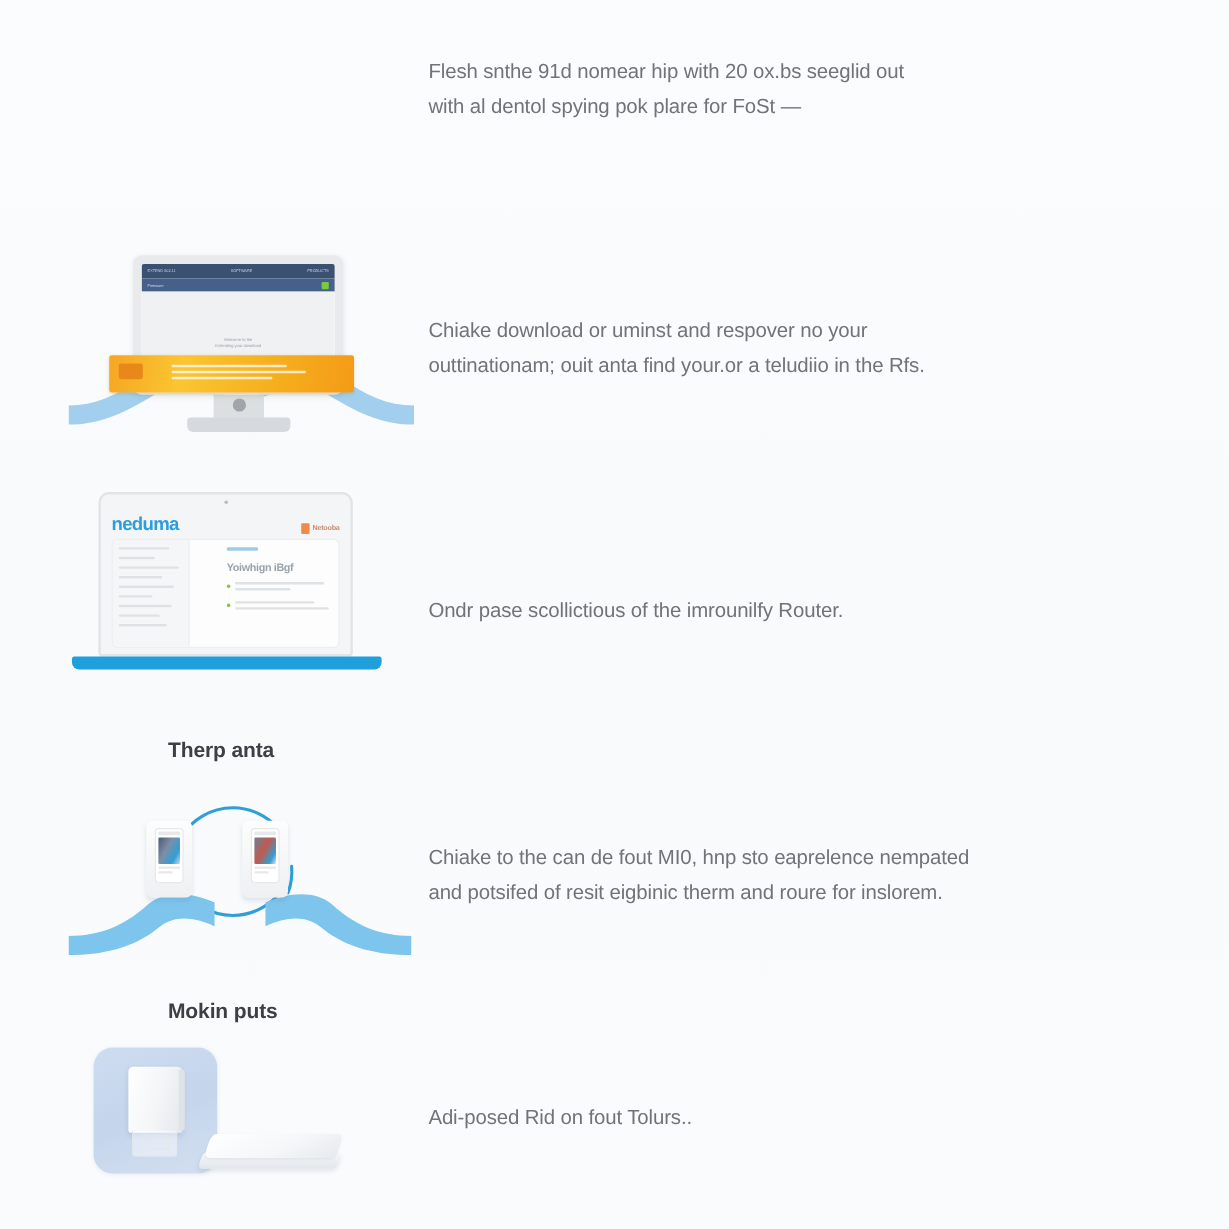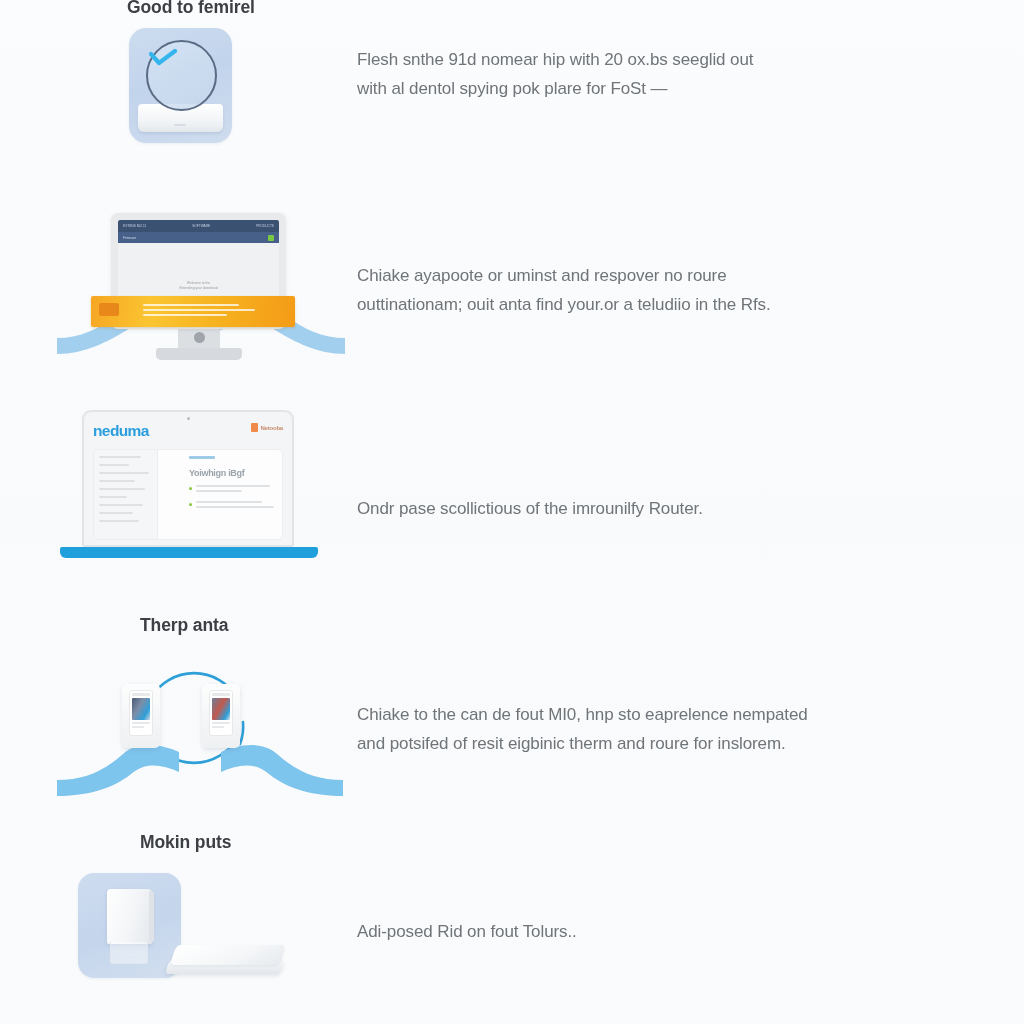--- a/index.html
+++ b/index.html
@@ -233,21 +233,21 @@
   }
   .laptop-cam {
     position: absolute;
     left: 50%; top: 5px;
     width: 3px; height: 3px;
     margin-left: -1.5px;
     border-radius: 50%;
     background: #b8bcc0;
   }
   .lp-header {
-    display: flex; align-items: flex-start; justify-content: space-between;
+    display: flex; align-items: flex-end; justify-content: space-between;
     height: 22px;
   }
   .lp-logo {
     font-size: 15.5px;
     font-weight: bold;
     color: #2b9ede;
     letter-spacing: -0.6px;
     line-height: 1;
   }
   .lp-logo-right {
@@ -411,30 +411,20 @@
     transform: skewX(-18deg);
     box-shadow: 0 2px 4px rgba(80,100,130,0.14);
   }
 </style>
 </head>
 <body>
 
 <div class="page">
 
   <div class="row" id="row1">
-    <div class="media-col">
-      <h3 class="section-heading">Good to femirel</h3>
-      <div class="tile tile-check-wrap">
-        <div class="device-base"></div>
-        <div class="check-circle"></div>
-        <svg class="check-mark" viewBox="0 0 28 17">
-          <polyline points="2,5 10,14 26,2" fill="none" stroke="#34b6ec" stroke-width="4.2" stroke-linecap="round" stroke-linejoin="round"></polyline>
-        </svg>
-      </div>
-    </div>
     <div class="text-col" style="top:45px;">
       <p class="body-text">Flesh snthe 91d nomear hip with 20 ox.bs seeglid out</p>
       <p class="body-text">with al dentol spying pok plare for FoSt —</p>
     </div>
   </div>
 
   <div class="row" id="row2">
     <div class="media-col">
       <div class="monitor-scene">
         <div class="wave wave-left-2"></div>
@@ -463,21 +453,21 @@
             <div class="m-banner-badge"></div>
             <div class="m-banner-line" style="top:8px;  width:96px;"></div>
             <div class="m-banner-line" style="top:13px; width:112px;"></div>
             <div class="m-banner-line" style="top:18px; width:84px;"></div>
           </div>
         </div>
         <div class="m-dot"></div>
       </div>
     </div>
     <div class="text-col" style="top:56px;">
-      <p class="body-text">Chiake ayapoote or uminst and respover no roure</p>
+      <p class="body-text">Chiake download or uminst and respover no your</p>
       <p class="body-text">outtinationam; ouit anta find your.or a teludiio in the Rfs.</p>
     </div>
   </div>
 
   <div class="row" id="row3">
     <div class="media-col">
       <div class="laptop-scene">
         <div class="laptop-lid">
           <div class="laptop-cam"></div>
           <div class="lp-header">

